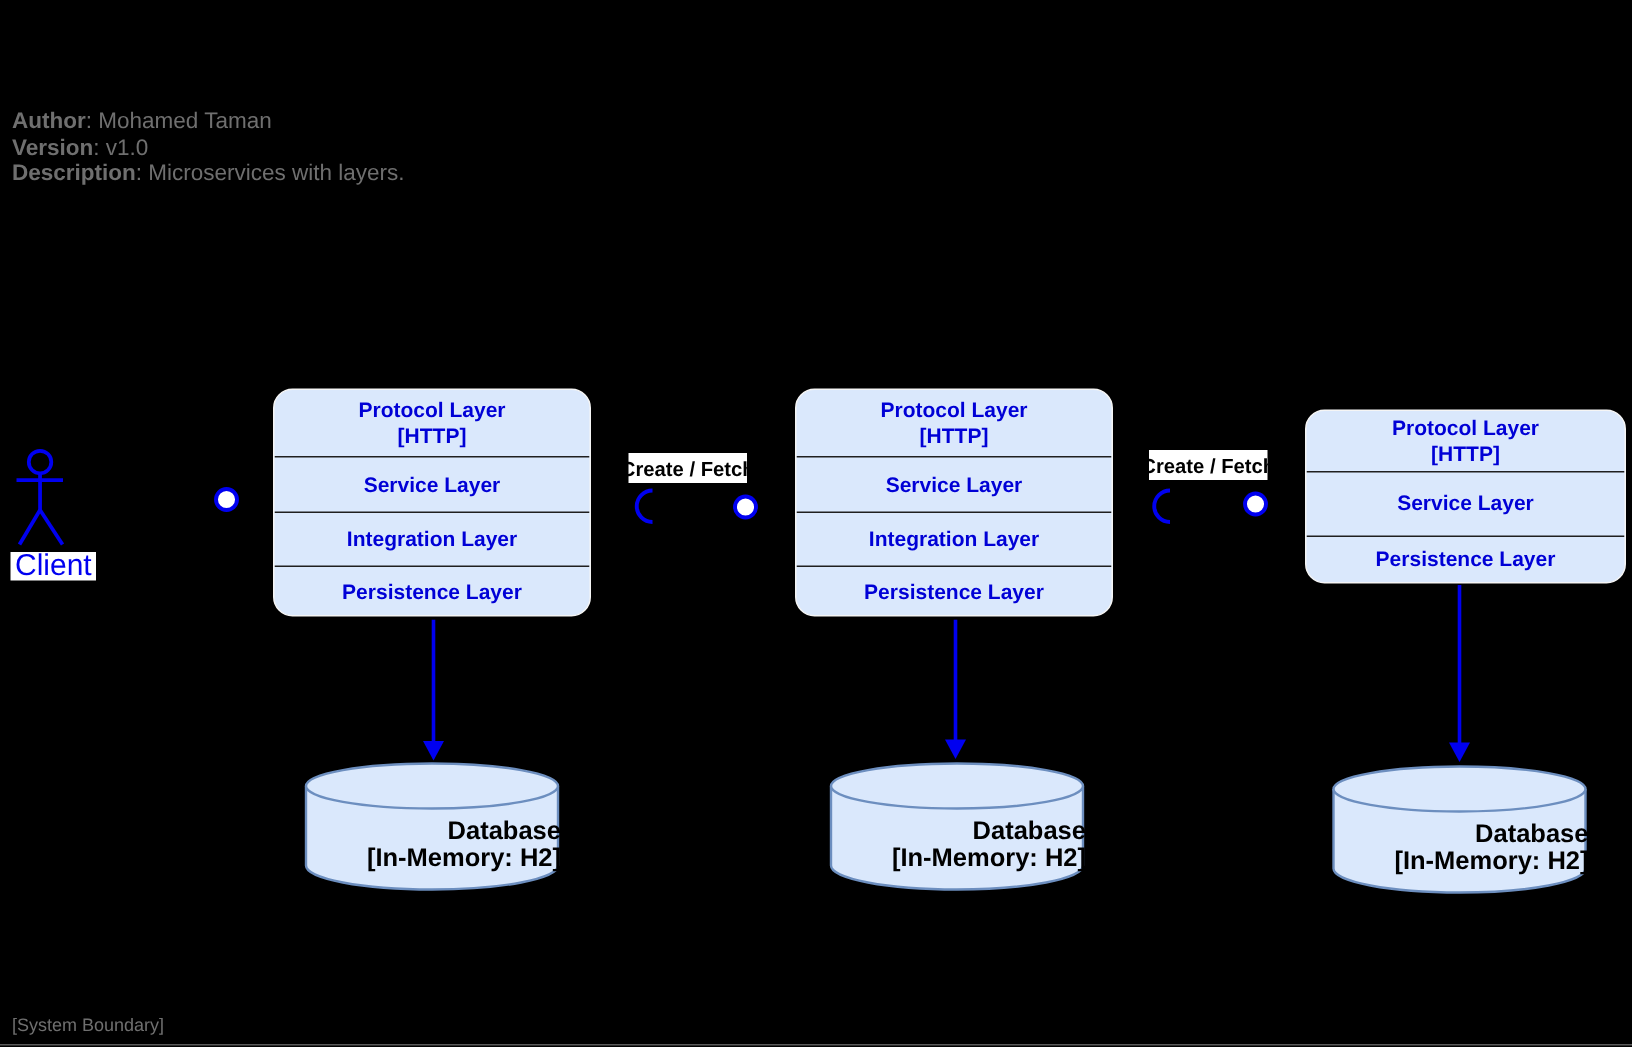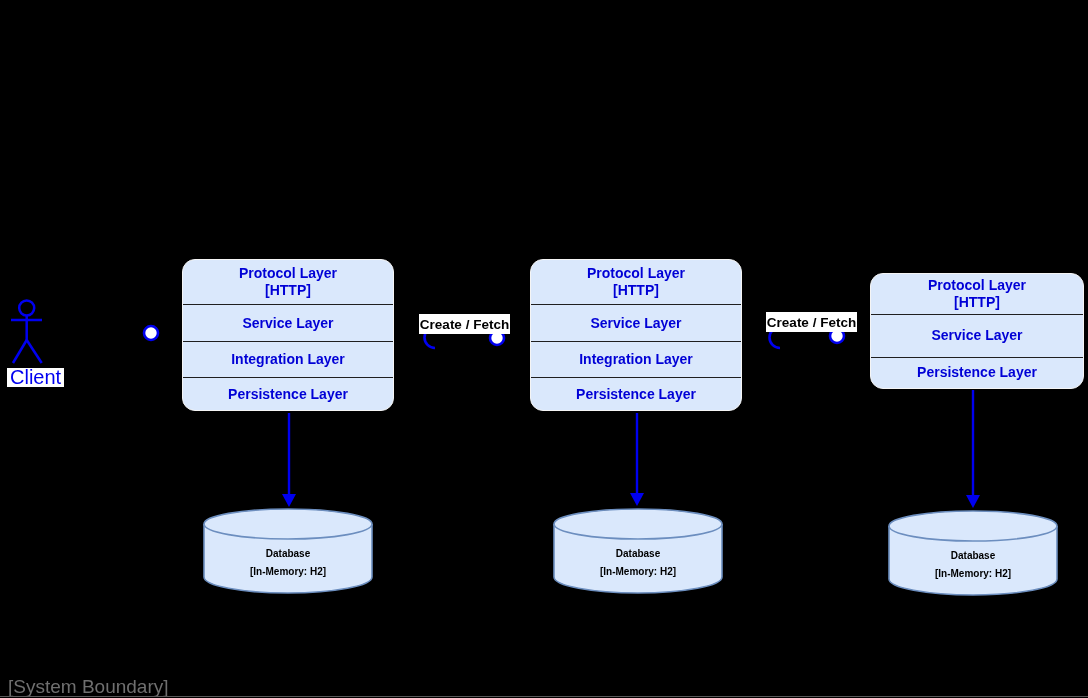--- a/index.html
+++ b/index.html
@@ -14,46 +14,51 @@
 
   
   .meta{position:absolute;left:8px;top:72px;color:var(--muted-text);font-size:15px;line-height:17.5px;}
   .meta b{font-weight:bold;}
 
   
   .actor-label{position:absolute;left:7px;top:368px;background:var(--label-bg);color:var(--accent-blue);
     font-size:20px;padding:0 3px;line-height:19px;}
 
   
-  .conn-label{position:absolute;width:91px;height:20px;background:var(--label-bg);color:var(--label-text);
-    font-size:13.5px;font-weight:bold;display:flex;align-items:center;justify-content:center;white-space:nowrap;margin-top:12px;}
+  .conn-label{position:absolute;width:79px;height:20px;background:var(--label-bg);color:var(--label-text);
+    font-size:13.5px;font-weight:bold;display:flex;align-items:center;justify-content:center;white-space:nowrap;}
 
   
   .service{position:absolute;background:var(--node-fill);border:1px solid var(--node-border);
     border-radius:13px;display:flex;flex-direction:column;overflow:hidden;}
   .service .row{border-top:1.6px solid var(--node-divider);display:flex;flex-direction:column;
     align-items:center;justify-content:center;text-align:center;color:var(--layer-text);
     font-weight:bold;font-size:14px;line-height:17px;}
   .service .row:first-child{border-top:none;}
 
   
   .db{position:absolute;width:172px;height:88px;}
-  .db .db-text{position:absolute;left:0;top:38px;width:100%;text-align:center;color:#000;
-    font-size:10px;font-weight:bold;line-height:18px;}
+  .db .db-text{position:absolute;left:0;top:38px;width:100%;text-align:right;color:#000;
+    font-size:17px;font-weight:bold;line-height:18px;}
 
-  .sys-boundary{position:absolute;left:8px;top:676px;color:var(--muted-text);font-size:19px;}
+  .sys-boundary{position:absolute;left:8px;top:676px;color:var(--muted-text);font-size:12px;}
   .boundary-line{position:absolute;left:0;top:696px;width:1088px;height:1px;background:#5a5a5a;}
 
   svg{position:absolute;display:block;}
 </style>
 </head>
 <body>
 
 <div class="canvas">
 
+  <div class="meta">
+    <div><b>Author</b><span>: Mohamed Taman</span></div>
+    <div><b>Version</b><span>: v1.0</span></div>
+    <div><b>Description</b><span>: Microservices with layers.</span></div>
+  </div>
 
   <svg style="left:8px;top:296px" width="40" height="72" viewBox="0 0 40 72">
     <g fill="none" stroke="#0000f0" stroke-width="2.5">
       <circle cx="18.7" cy="12" r="7.5"></circle>
       <line x1="3" y1="24" x2="34" y2="24"></line>
       <line x1="18.7" y1="19.5" x2="18.7" y2="44"></line>
       <line x1="18.7" y1="44" x2="5" y2="67"></line>
       <line x1="18.7" y1="44" x2="33.7" y2="67"></line>
     </g>
   </svg>

